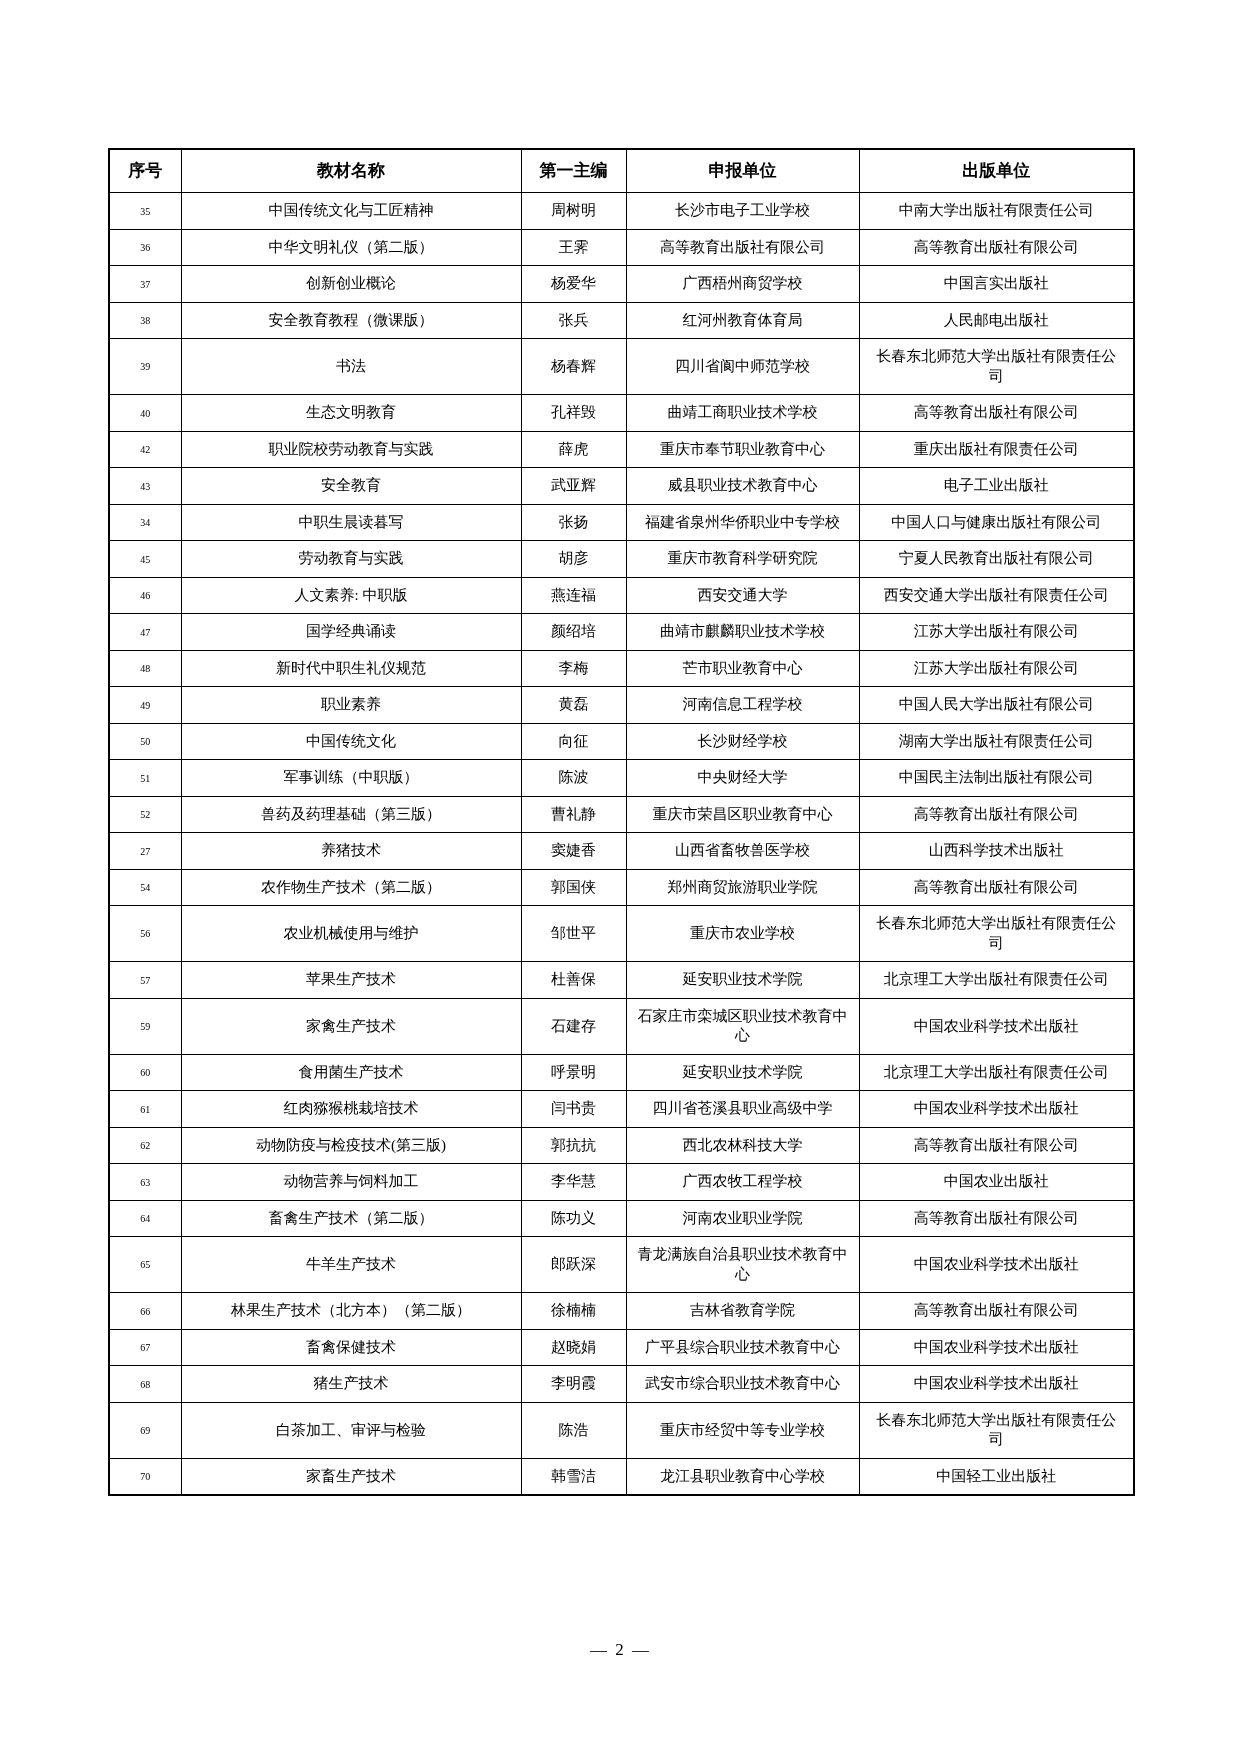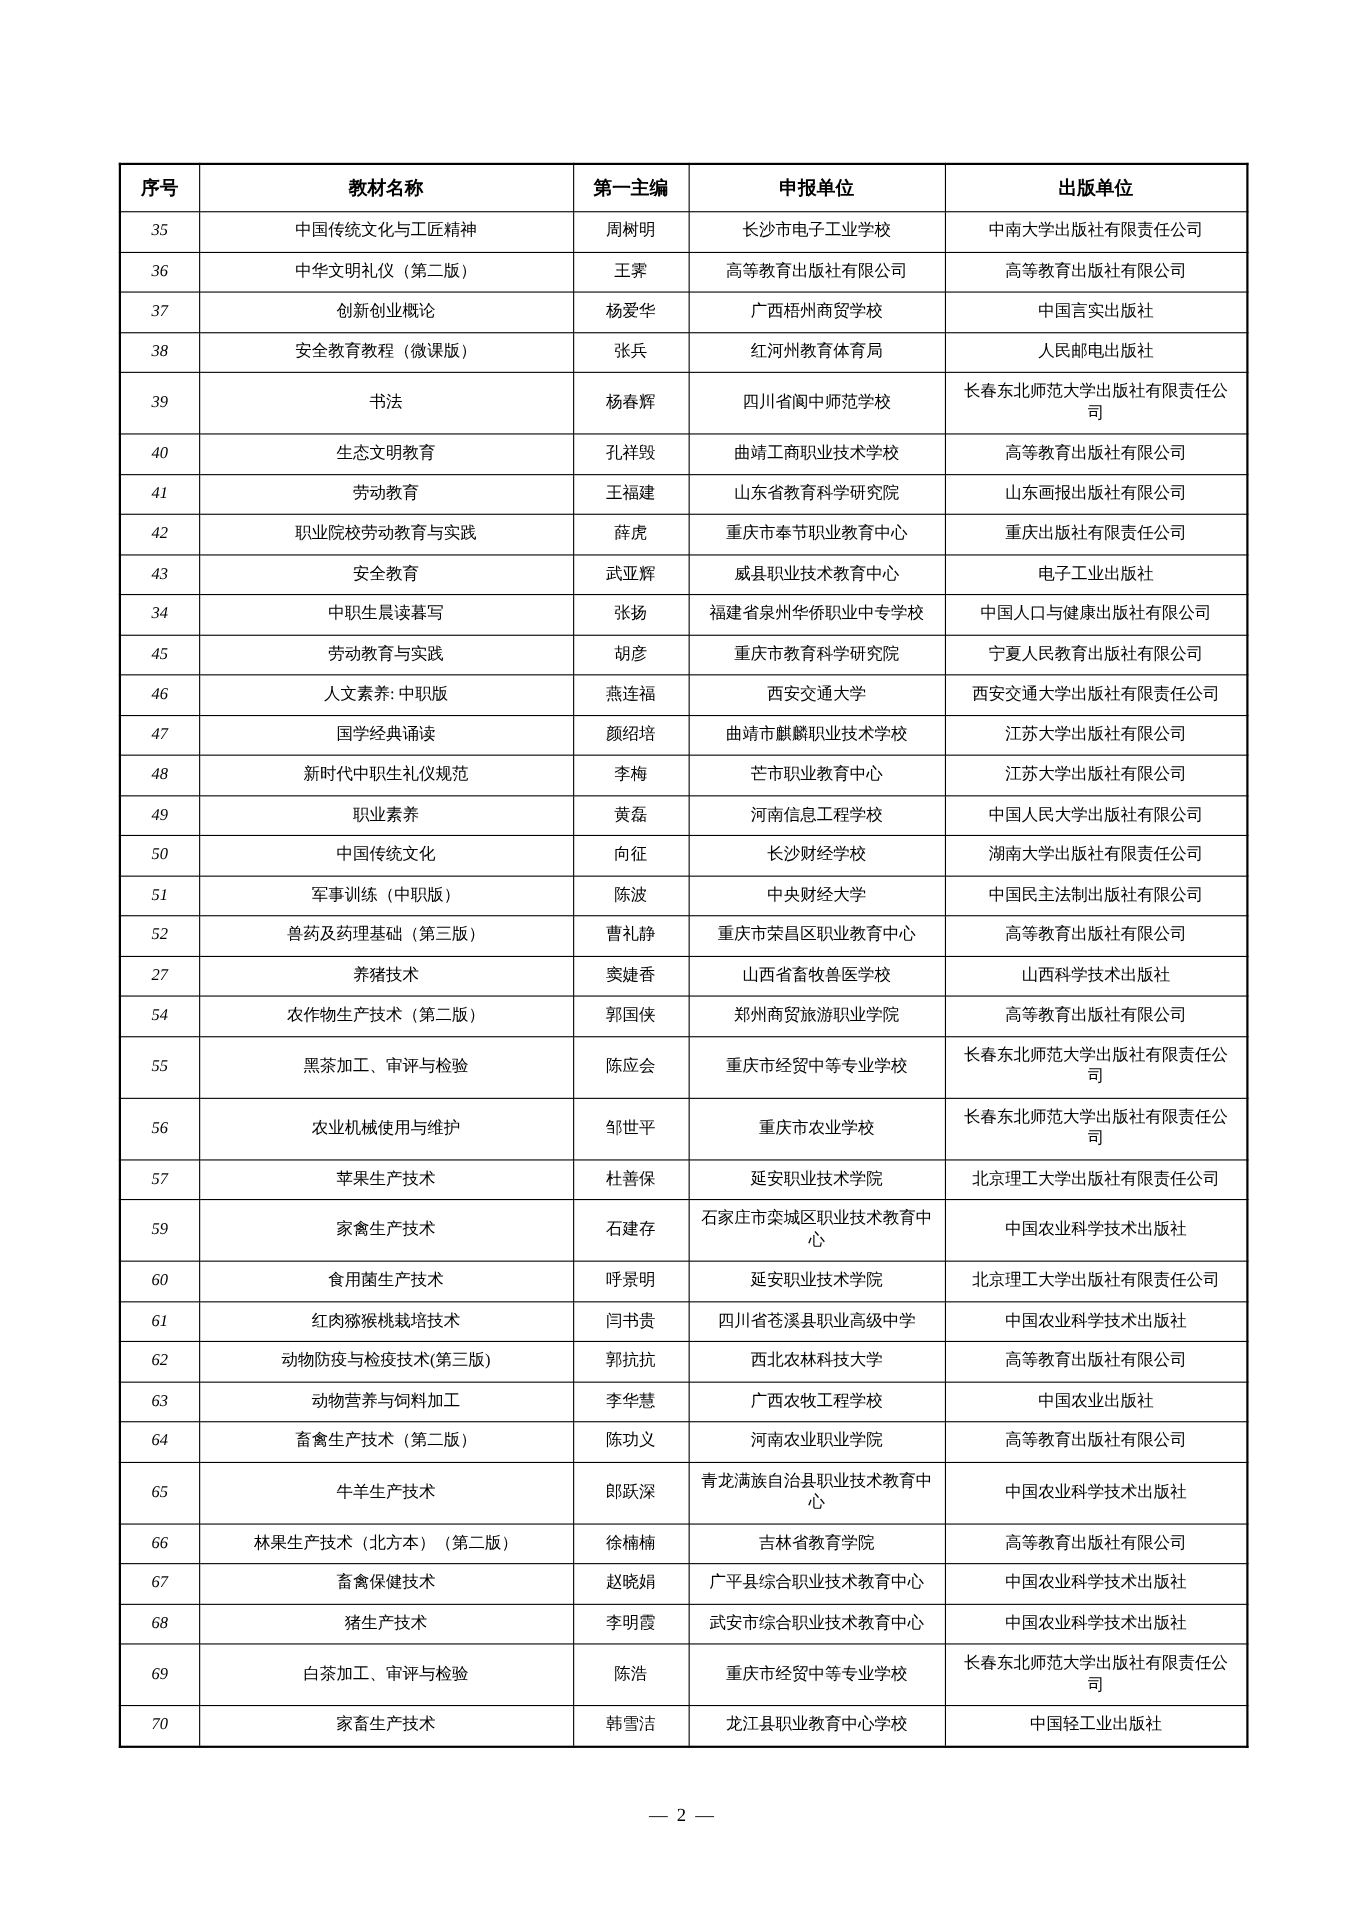--- a/index.html
+++ b/index.html
@@ -40,23 +40,22 @@
     line-height: 1.2;
   }
 
   .doc-table td {
     font-size: 15px;
     line-height: 1.3;
     padding: 8px 10px;
   }
 
   .doc-table td.cell-serial {
-    font-size: 15px;
+    font-size: 10px;
     padding: 8px 2px;
-    font-style: italic;
   }
 
   .page-footer {
     position: absolute;
     top: 1628px;
     left: 0;
     width: 100%;
     text-align: center;
     font-size: 17px;
     color: #000;
@@ -127,27 +126,20 @@
     </tr>
 
     <tr>
       <td class="cell-serial">40</td>
       <td class="cell-title">生态文明教育</td>
       <td class="cell-editor">孔祥毁</td>
       <td class="cell-applicant">曲靖工商职业技术学校</td>
       <td class="cell-publisher">高等教育出版社有限公司</td>
     </tr>
 
-    <tr>
-      <td class="cell-serial">41</td>
-      <td class="cell-title">劳动教育</td>
-      <td class="cell-editor">王福建</td>
-      <td class="cell-applicant">山东省教育科学研究院</td>
-      <td class="cell-publisher">山东画报出版社有限公司</td>
-    </tr>
 
     <tr>
       <td class="cell-serial">42</td>
       <td class="cell-title">职业院校劳动教育与实践</td>
       <td class="cell-editor">薛虎</td>
       <td class="cell-applicant">重庆市奉节职业教育中心</td>
       <td class="cell-publisher">重庆出版社有限责任公司</td>
     </tr>
 
     <tr>
@@ -239,27 +231,20 @@
     </tr>
 
     <tr>
       <td class="cell-serial">54</td>
       <td class="cell-title">农作物生产技术（第二版）</td>
       <td class="cell-editor">郭国侠</td>
       <td class="cell-applicant">郑州商贸旅游职业学院</td>
       <td class="cell-publisher">高等教育出版社有限公司</td>
     </tr>
 
-    <tr>
-      <td class="cell-serial">55</td>
-      <td class="cell-title">黑茶加工、审评与检验</td>
-      <td class="cell-editor">陈应会</td>
-      <td class="cell-applicant">重庆市经贸中等专业学校</td>
-      <td class="cell-publisher">长春东北师范大学出版社有限责任公司</td>
-    </tr>
 
     <tr>
       <td class="cell-serial">56</td>
       <td class="cell-title">农业机械使用与维护</td>
       <td class="cell-editor">邹世平</td>
       <td class="cell-applicant">重庆市农业学校</td>
       <td class="cell-publisher">长春东北师范大学出版社有限责任公司</td>
     </tr>
 
     <tr>

